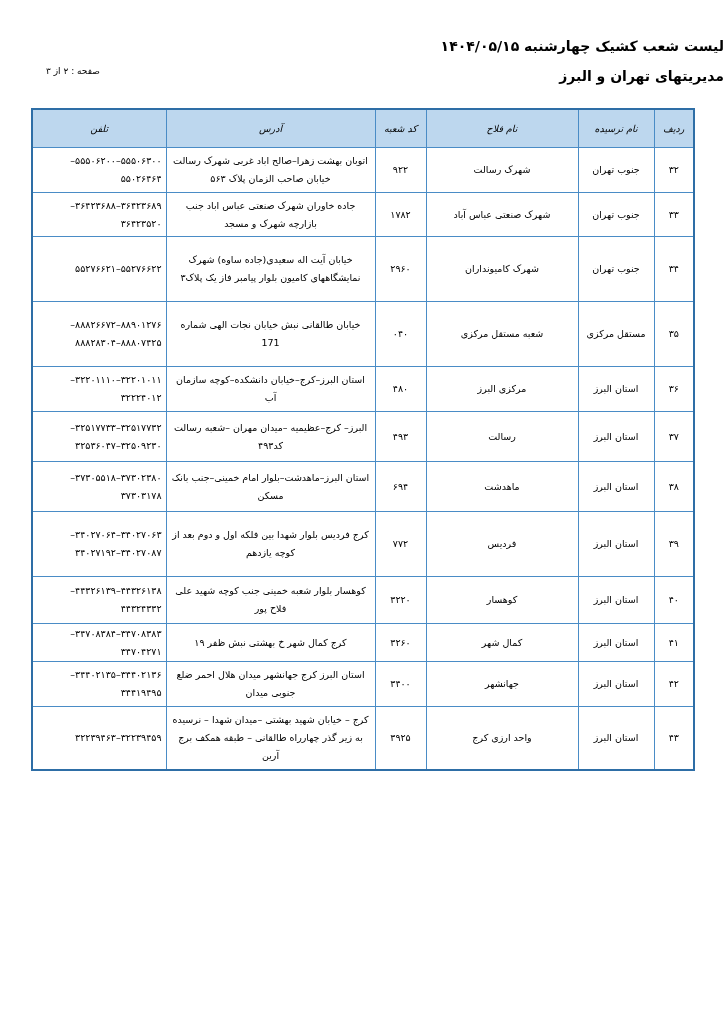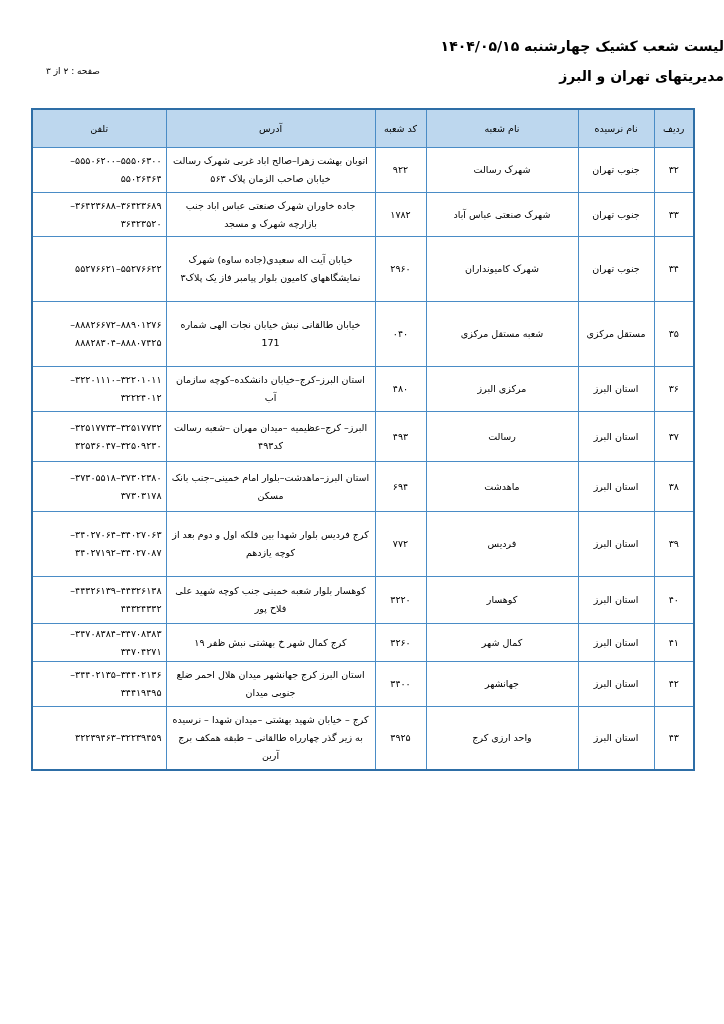--- a/index.html
+++ b/index.html
@@ -5,21 +5,21 @@
   html, body { margin:0; padding:0; background:#ffffff; }
   body { width:724px; height:1024px; position:relative; overflow:hidden;
          font-family:"DejaVu Sans", sans-serif; color:#000; }
   .page-num { position:absolute; left:46px; top:30px; font-size:9px; direction:rtl;margin-top:36px; }
   .title { position:absolute; left:0; width:724px; text-align:right; font-weight:bold; direction:rtl; }
   .title.t1 { top:38px; font-size:14px; }
   .title.t2 { top:68px; font-size:14px; }
   table { position:absolute; left:31px; top:108px; width:662px; border-collapse:collapse;
           direction:rtl; border:2px solid #2e6ea6; table-layout:fixed; }
   th, td { border:1px solid #4a8cc6; font-size:9.5px; padding:0 4px; }
-  th { background:#bdd7ee; height:37px; font-weight:normal; text-align:center; }
+  th { background:#bdd7ee; height:37px; font-weight:normal; text-align:center;font-style:italic; }
   td { text-align:center; vertical-align:middle; line-height:18px; }
   td.addr { text-align:center; padding-right:4px; }
   td.phone { text-align:right; }
   col.c-idx { width:40px; }
   col.c-mgmt { width:76px; }
   col.c-name { width:152px; }
   col.c-code { width:51px; }
   col.c-addr { width:209px; }
   col.c-phone { width:134px; }
 </style>
@@ -36,21 +36,21 @@
       <col class="c-mgmt">
       <col class="c-name">
       <col class="c-code">
       <col class="c-addr">
       <col class="c-phone">
   </colgroup>
   <thead>
     <tr>
       <th>ردیف</th>
       <th>نام نرسیده</th>
-      <th>نام شعبه</th>
+      <th>نام فلاح</th>
       <th>کد شعبه</th>
       <th>آدرس</th>
       <th>تلفن</th>
     </tr>
   </thead>
   <tbody id="tbody">
       <tr style="height: 45px;">
         <td>۳۲</td>
         <td>جنوب تهران</td>
         <td>شهرک رسالت</td>

